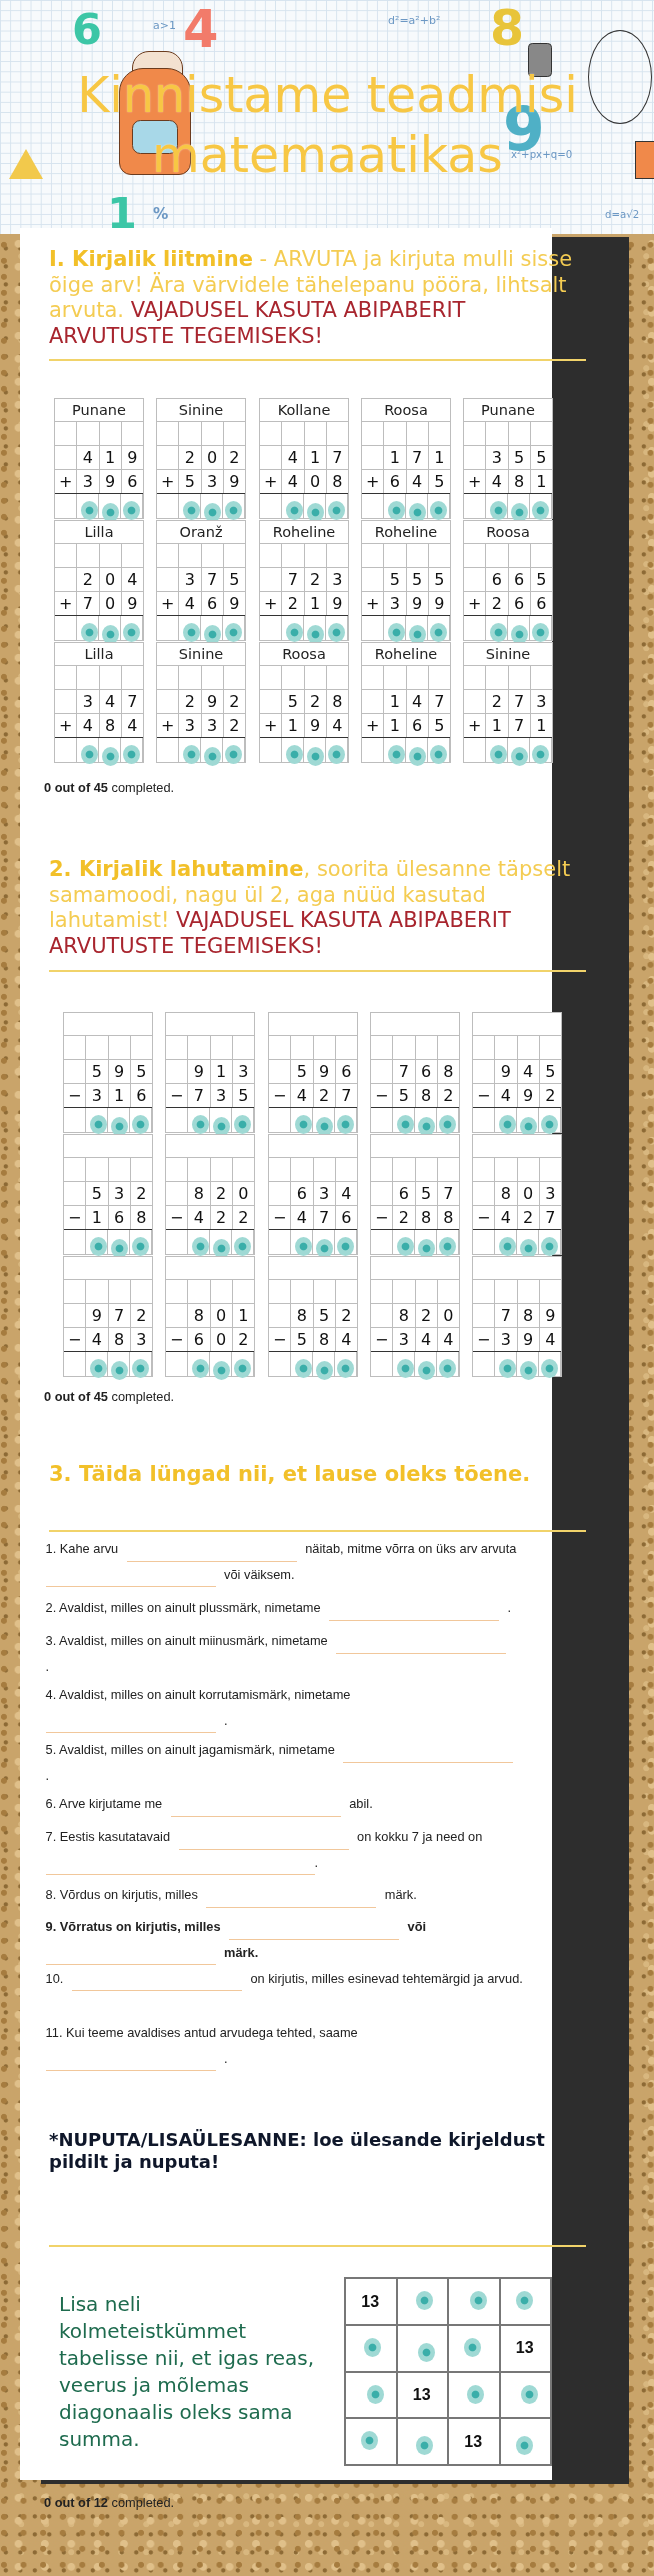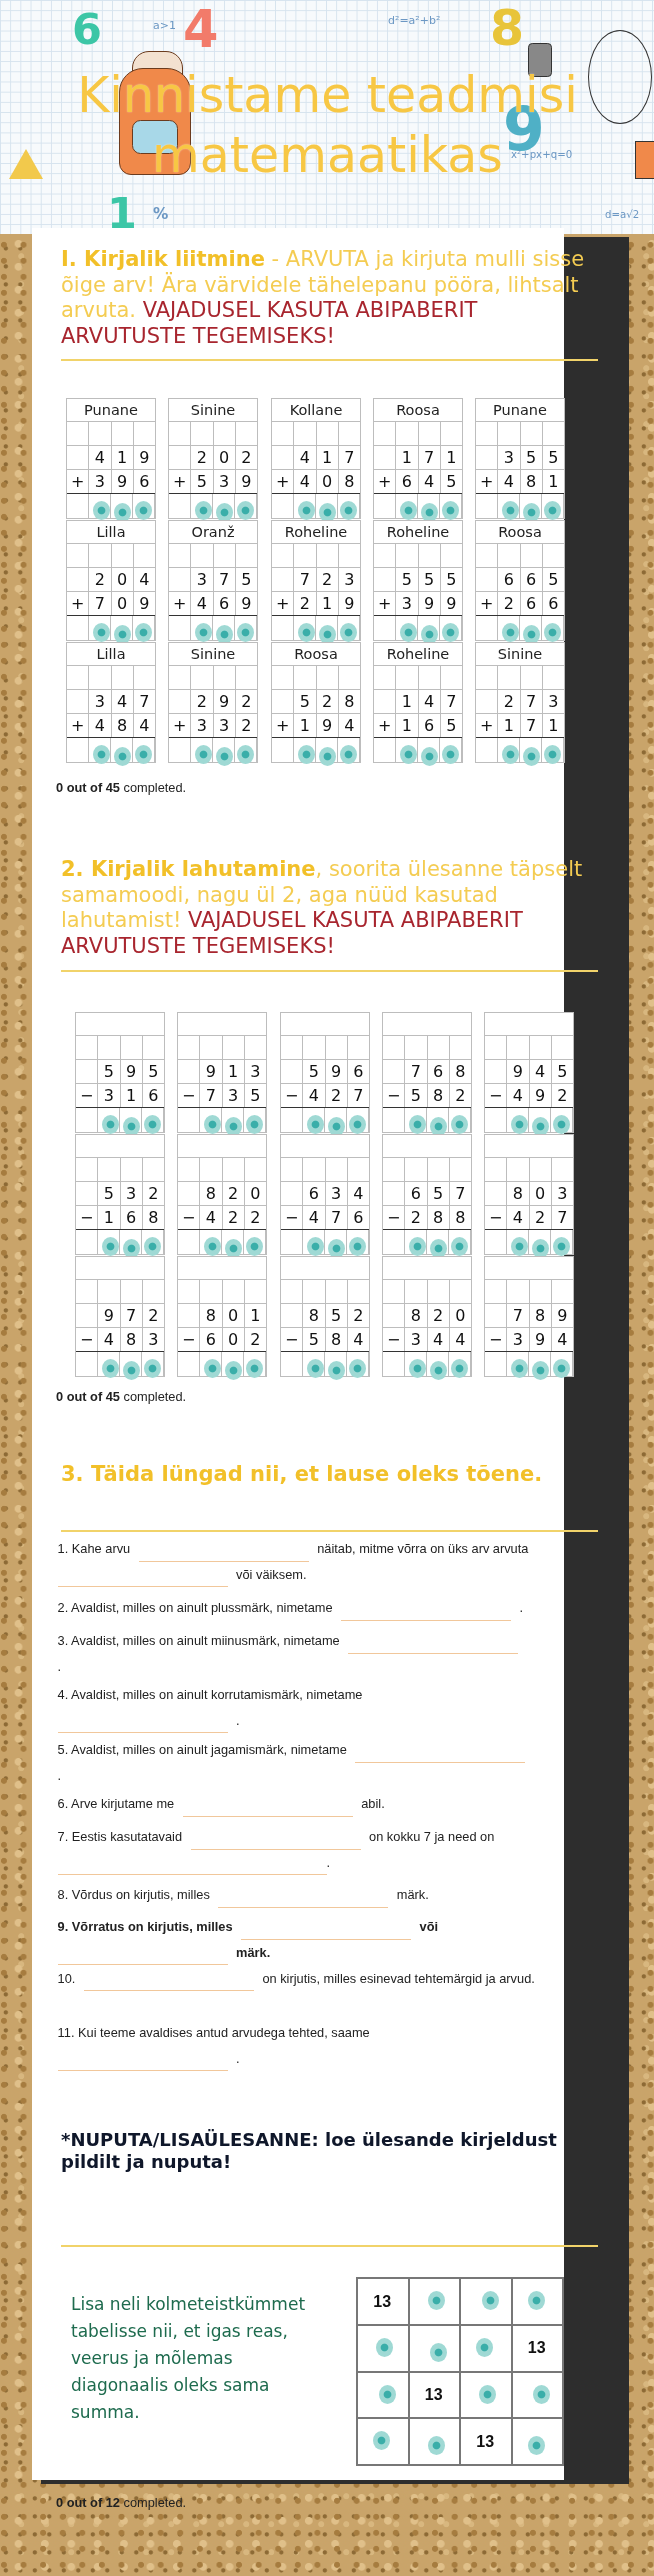--- a/index.html
+++ b/index.html
@@ -45,21 +45,21 @@
     font-family: "DejaVu Sans", sans-serif;
     text-shadow: 0 0 1.7px rgba(255,255,255,0.6);
   }
 
   
   .card-shadow {
     position: absolute; left: 41px; top: 237px; width: 588px; height: 2247px;
     background: #2d2d2d;
   }
   .card {
-    position: absolute; left: 32px; top: 228px; width: 532px; height: 2252px;
+    position: absolute; left: 20px; top: 228px; width: 532px; height: 2252px;
     background: #ffffff;
   }
 
   .section-title {
     position: absolute; left: 29px; width: 537px;
     font-size: 21px; line-height: 25.6px;
     font-family: "DejaVu Sans", sans-serif;
   }
   .y-bold { color: #f2c029; font-weight: bold; }
   .y { color: #f4cc52; }
@@ -105,21 +105,21 @@
   }
   .blank {
     display: inline-block; width: 170px; height: 19px;
     border-bottom: 1.7px solid #f1c79b; vertical-align: bottom; margin: 0 8.5px;
     cursor: pointer;
   }
   .blank.w240 { width: 269px; margin: 0 0; }
   .blank.nm { margin-left: 0; }
 
   
-  .ms-text { position: absolute; left: 39px; font-size: 17px; line-height: 27px; color: #1e6b4e;
+  .ms-text { position: absolute; left: 39px; font-size: 20px; line-height: 27px; color: #1e6b4e;
     font-family: "DejaVu Sans", sans-serif; width: 256px; }
   .ms-grid {
     position: absolute; left: 324px; width: 208px; height: 189px;
     display: grid; grid-template-columns: repeat(4, 1fr); grid-template-rows: repeat(4, 1fr);
     border: 0.9px solid #777;
   }
   .ms-cell { border: 0.9px solid #777; position: relative; font-weight: bold; font-size: 16px; color: #111; }
   .ms-cell .num { position: absolute; left: 15.3px; top: 13.6px; }
 </style>
 </head>

